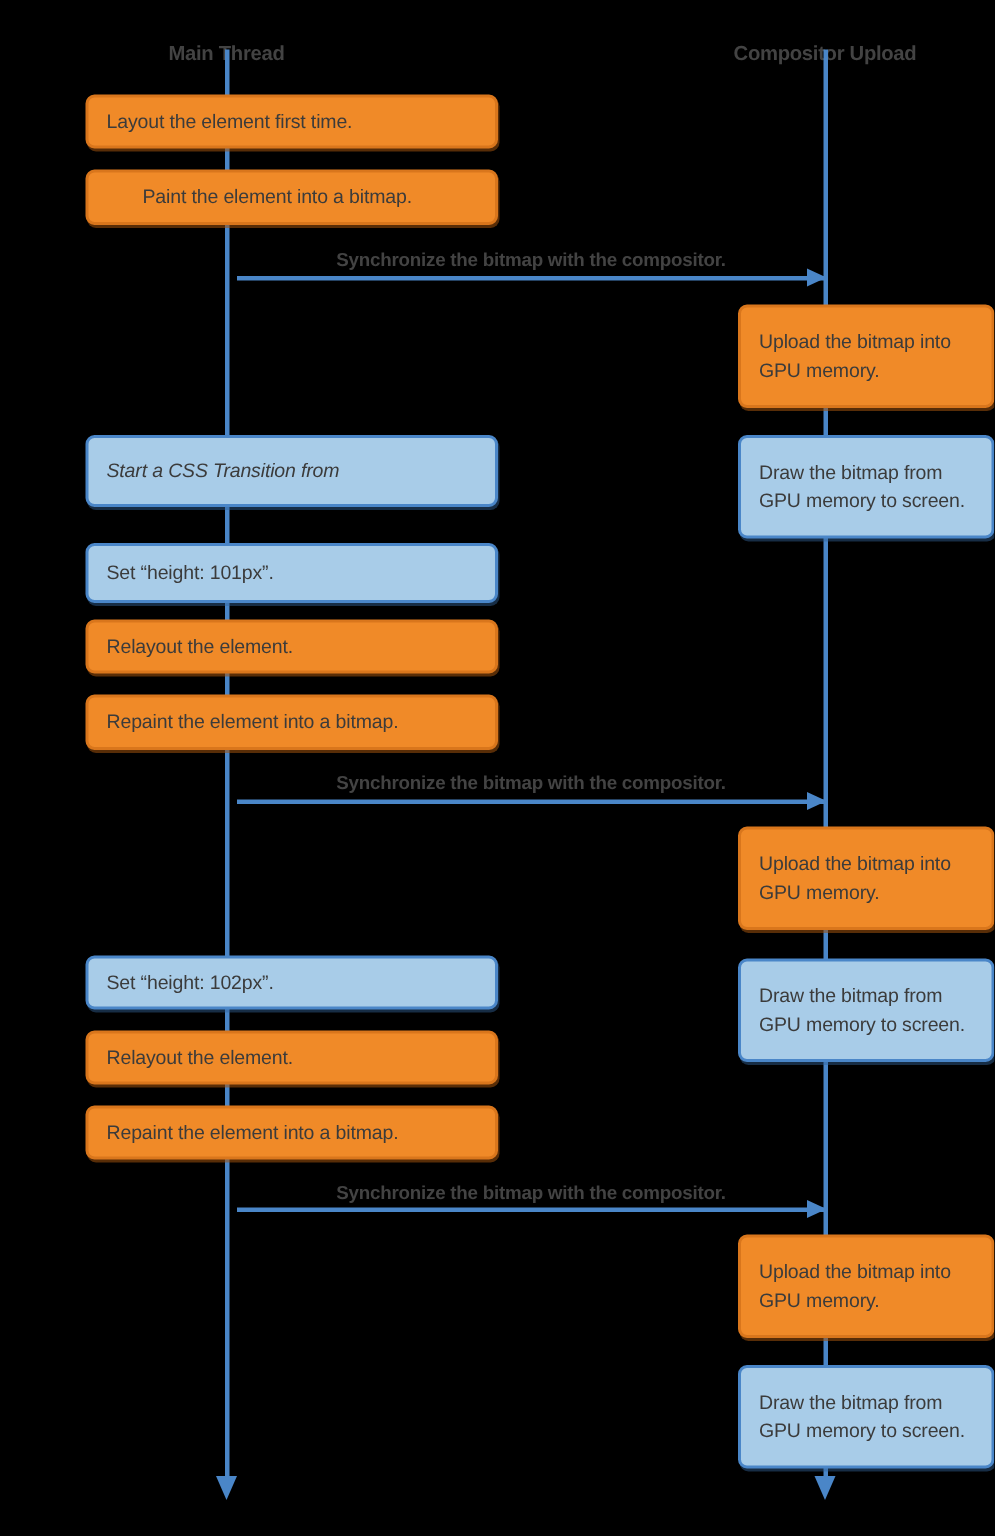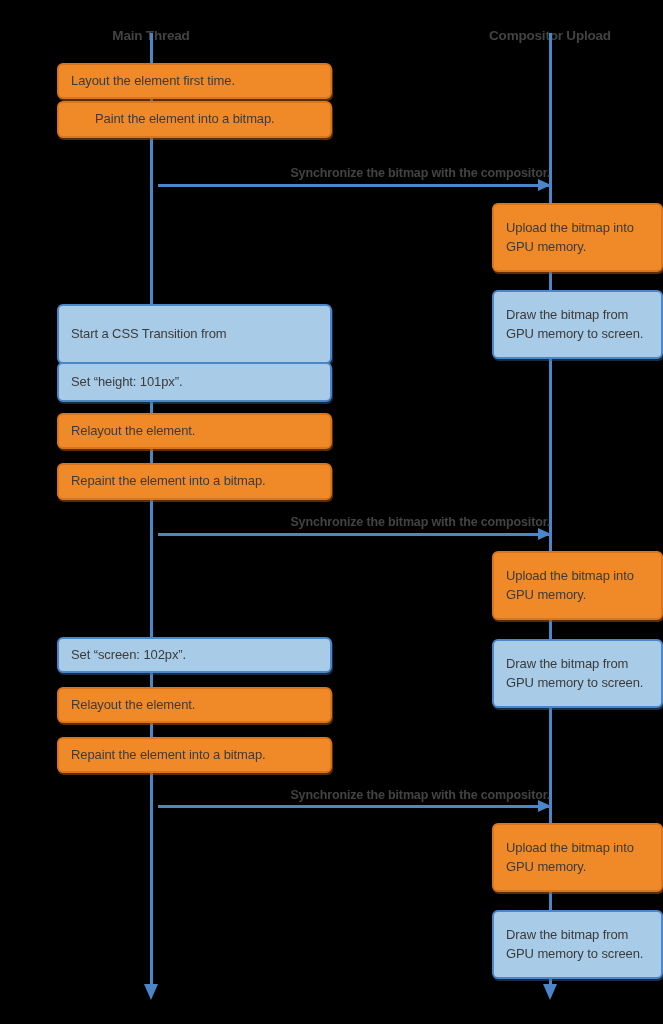--- a/index.html
+++ b/index.html
@@ -101,21 +101,21 @@
     border-bottom: 6.5px solid transparent;
     border-left: 13px solid #4A86C8;
   }
   .sync-label {
     position: absolute;
     font-size: 12.5px;
     font-weight: bold;
     color: #434343;
     letter-spacing: -0.15px;
     white-space: nowrap;
-    text-align: right;
+    text-align: center;
     left: 158px;
     width: 392px;
   }
 </style>
 </head>
 <body>
 
 <div id="canvas">
 
   <div class="lane-title" id="lane-title-main">Main Thread</div>
@@ -123,42 +123,42 @@
 
   <div class="lifeline" id="lifeline-main"></div>
   <div class="lifeline" id="lifeline-comp"></div>
   <div class="lifeline-arrowhead" id="lifeline-arrow-main"></div>
   <div class="lifeline-arrowhead" id="lifeline-arrow-comp"></div>
 
   <div class="box orange col-left" style="top:63px;  height:36px;">
     <span class="line">Layout the element first time.</span>
   </div>
 
-  <div class="box orange col-left" style="top:101px; height:37px;padding-left:36px;">
+  <div class="box orange col-left" style="top:113px; height:37px;padding-left:36px;">
     <span class="line">Paint the element into a bitmap.</span>
   </div>
 
-  <div class="box blue col-left" style="top:304px; height:60px;">
+  <div class="box blue col-left" style="top:290px; height:48px;font-style:italic;">
     <span class="line">Start a CSS Transition from</span>
   </div>
 
   <div class="box blue col-left" style="top:362px; height:40px;">
     <span class="line">Set “height: 101px”.</span>
   </div>
 
   <div class="box orange col-left" style="top:413px; height:36px;">
     <span class="line">Relayout the element.</span>
   </div>
 
   <div class="box orange col-left" style="top:463px; height:37px;">
     <span class="line">Repaint the element into a bitmap.</span>
   </div>
 
   <div class="box blue col-left" style="top:637px; height:36px;">
-    <span class="line">Set “screen: 102px”.</span>
+    <span class="line">Set “height: 102px”.</span>
   </div>
 
   <div class="box orange col-left" style="top:687px; height:36px;">
     <span class="line">Relayout the element.</span>
   </div>
 
   <div class="box orange col-left" style="top:737px; height:36px;">
     <span class="line">Repaint the element into a bitmap.</span>
   </div>
 

